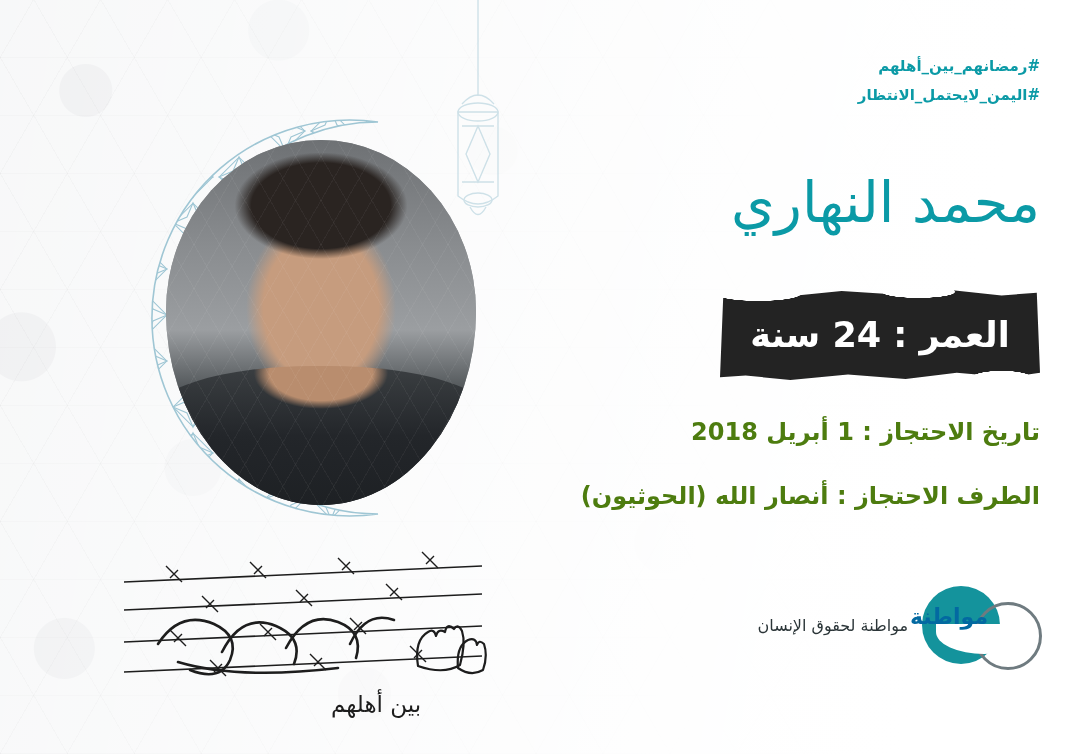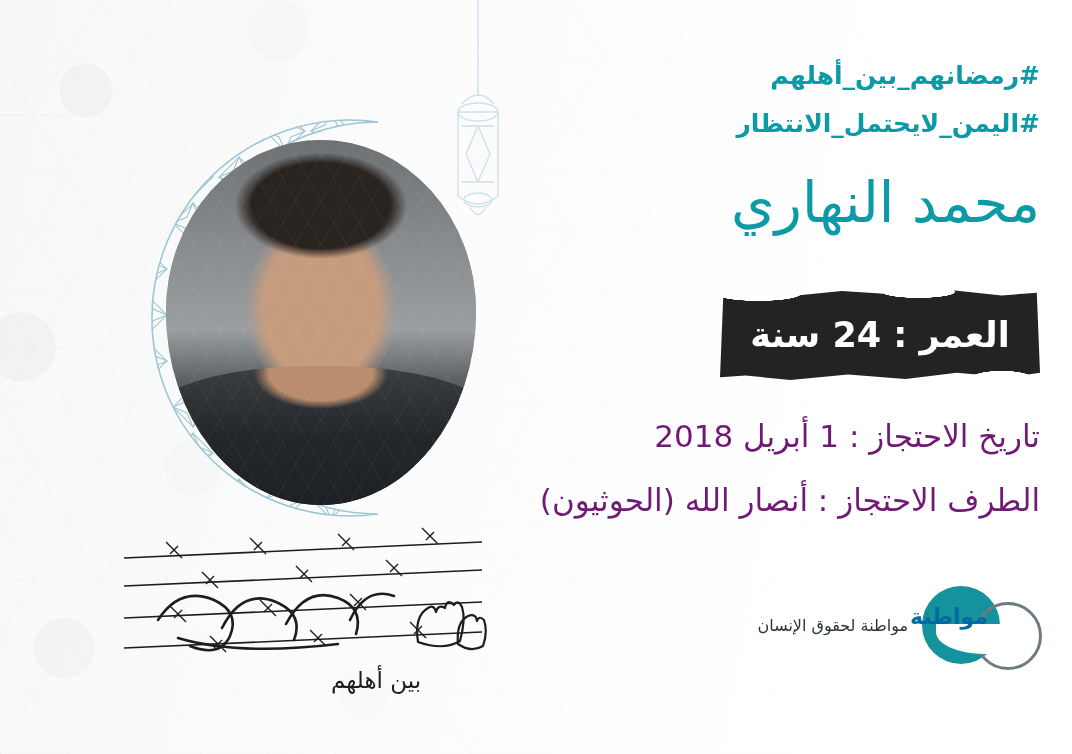--- a/index.html
+++ b/index.html
@@ -99,21 +99,21 @@
     inset: 0;
     background-image:
       repeating-linear-gradient(60deg, rgba(255,255,255,0.045) 0 1px, transparent 1px 22px),
       repeating-linear-gradient(-60deg, rgba(255,255,255,0.045) 0 1px, transparent 1px 22px);
     mix-blend-mode: screen;
   }
 
   .logo-ramadan {
     position: absolute;
     left: 118px;
-    top: 524px;
+    top: 548px;
     width: 370px;
     height: 170px;
   }
 
   
   .content {
     position: absolute;
     right: 0;
     top: 0;
     width: 560px;
@@ -122,21 +122,21 @@
     padding-left: 0;
     direction: rtl;
   }
   .hashtags {
     position: absolute;
     right: 32px;
     top: 52px;
     color: #0b9aa6;
     font-weight: bold;
     line-height: 1.9;
-    font-size: 25px;
+    font-size: 15px;
     letter-spacing: 0;
   }
   .hashtags div { white-space: nowrap; }
 
   .name {
     position: absolute;
     right: 32px;
     top: 170px;
     font-size: 56px;
     font-weight: normal;
@@ -173,23 +173,23 @@
     justify-content: center;
     color: #ffffff;
     font-size: 35px;
     font-weight: bold;
     white-space: nowrap;
   }
 
   .detail {
     position: absolute;
     right: 32px;
-    font-size: 31px;
-    font-weight: normal;
-    color: #701a75;
+    font-size: 24px;
+    font-weight: bold;
+    color: #4d7c0f;
     white-space: nowrap;
   }
   .detail.d1 { top: 418px; }
   .detail.d2 { top: 482px; }
 
   
   .org {
     position: absolute;
     right: 32px;
     top: 580px;

